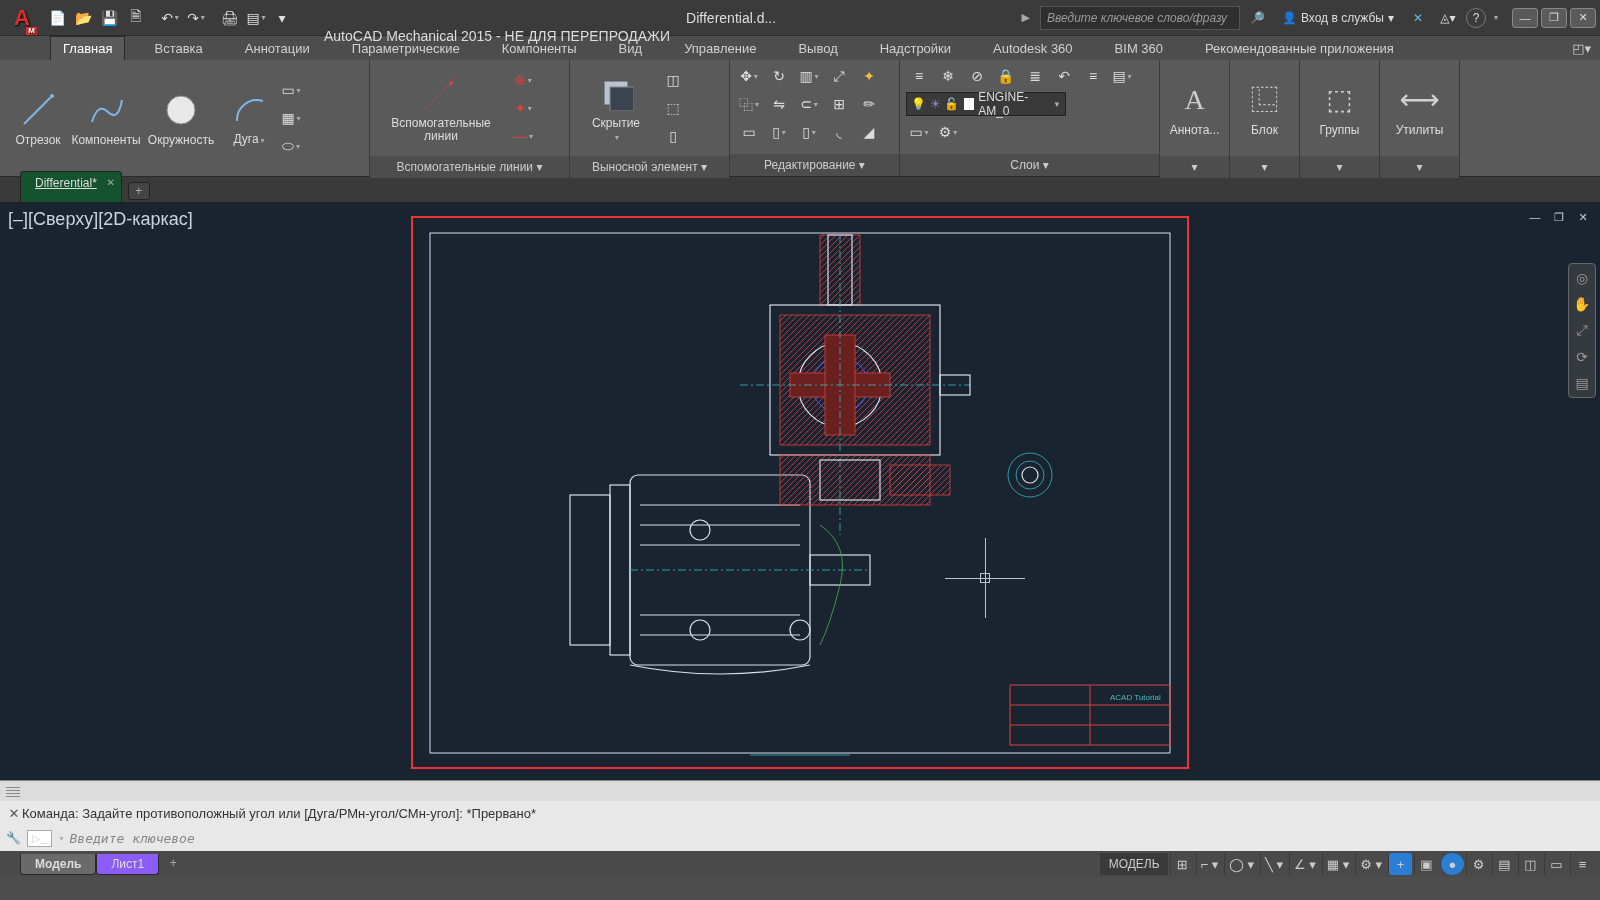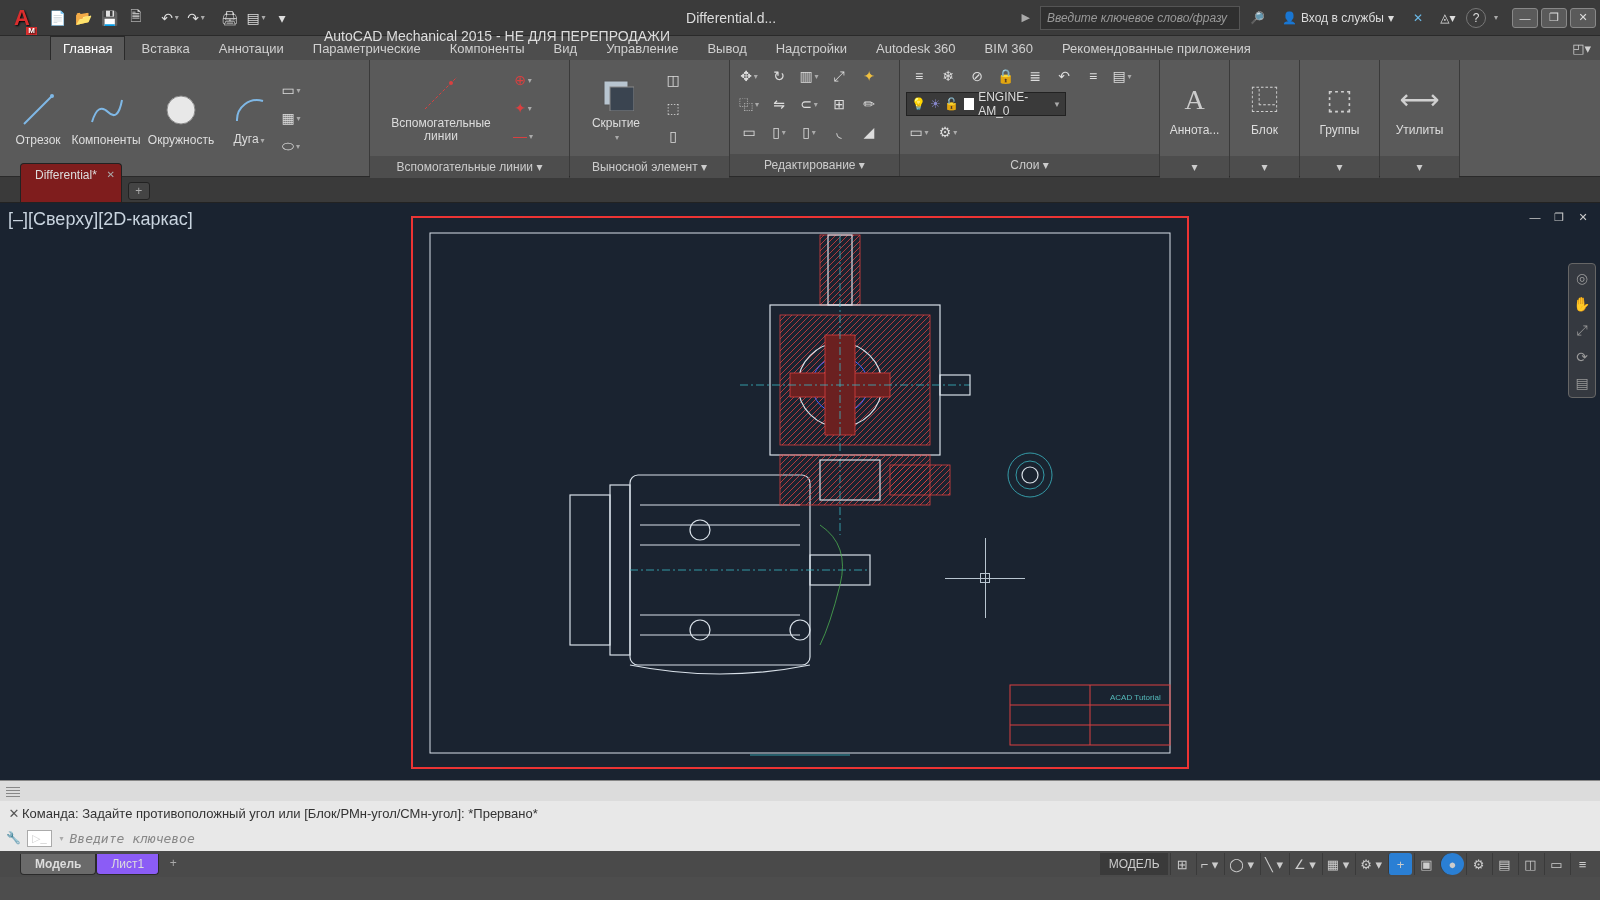--- a/index.html
+++ b/index.html
@@ -17,21 +17,21 @@
 .title-doc { color: #ddd; font-size: 14px; }
 .title-right { margin-left: auto; display: flex; align-items: center; gap: 6px; }
 .search-arrow { color: #aaa; font-size: 11px; padding: 0 4px; }
 .search-box { background: #2f2f2f; border: 1px solid #555; height: 24px; width: 200px; padding: 0 6px; color: #999; font-style: italic; font-size: 12px; display: flex; align-items: center; }
 .tr-btn { width: 24px; height: 24px; display: flex; align-items: center; justify-content: center; color: #ddd; cursor: pointer; }
 .signin { color: #ddd; font-size: 12px; padding: 0 6px; display: flex; align-items: center; gap: 4px; }
 .win-controls { display: flex; gap: 3px; margin-left: 8px; }
 .win-btn { width: 26px; height: 20px; background: #5a5a5a; border: 1px solid #888; border-radius: 3px; display: flex; align-items: center; justify-content: center; color: #ddd; cursor: pointer; font-size: 11px; }
 
 
-.ribbon-tabs { height: 24px; background: #4d4d4d; display: flex; align-items: flex-end; padding-left: 50px; gap: 3px; }
+.ribbon-tabs { height: 24px; background: #4d4d4d; display: flex; align-items: flex-end; padding-left: 50px; gap: 16px; }
 .rtab { padding: 4px 12px; color: #d0d0d0; font-size: 13px; cursor: pointer; border: 1px solid transparent; border-bottom: none; }
 .rtab.active { background: #5a5a5a; border-color: #2a2a2a; color: #fff; }
 .rtab-spacer { flex: 1; }
 .rtab-icon { padding: 4px 8px; }
 
 
 .ribbon { height: 117px; background: #5a5a5a; border-bottom: 1px solid #2a2a2a; display: flex; }
 .panel { border-right: 1px solid #3a3a3a; display: flex; flex-direction: column; }
 .panel-body { flex: 1; display: flex; align-items: center; padding: 4px 6px; gap: 4px; }
 .panel-title { height: 22px; background: #4d4d4d; text-align: center; font-size: 12px; color: #ccc; line-height: 22px; padding: 0 8px; white-space: nowrap; }
@@ -40,21 +40,21 @@
 .big-btn .lbl { font-size: 12px; color: #ddd; text-align: center; margin-top: 4px; line-height: 13px; }
 .small-grid { display: flex; flex-direction: column; gap: 4px; }
 .small-btn { width: 26px; height: 24px; display: flex; align-items: center; justify-content: center; cursor: pointer; color: #ddd; font-size: 14px; }
 .drop-ind { font-size: 8px; color: #aaa; margin-left: 2px; }
 .layer-combo { background: #3a3a3a; border: 1px solid #222; height: 24px; width: 160px; display: flex; align-items: center; padding: 0 4px; gap: 4px; color: #ddd; font-size: 12px; }
 .panel-body.grid5 { display: grid; grid-template-columns: repeat(5, 26px); grid-template-rows: repeat(3, 24px); gap: 4px 4px; }
 .panel-body.col { flex-direction: column; align-items: stretch; gap: 4px; }
 
 
 .doc-tabs { height: 26px; background: #3a3a3a; display: flex; align-items: flex-end; padding-left: 20px; gap: 2px; border-bottom: 1px solid #222; }
-.doc-tab { background: #7f1d1d; padding: 4px 24px 20px 14px; font-size: 12px; color: #ddd; border: 1px solid #222; border-bottom: none; border-radius: 4px 4px 0 0; position: relative; cursor: pointer; }
+.doc-tab { background: #14532d; padding: 4px 24px 12px 14px; font-size: 12px; color: #ddd; border: 1px solid #222; border-bottom: none; border-radius: 4px 4px 0 0; position: relative; cursor: pointer; text-decoration: underline; }
 .doc-tab .close { position: absolute; right: 6px; top: 5px; font-size: 10px; color: #aaa; }
 .doc-add { width: 22px; height: 18px; background: #444; border: 1px solid #222; border-radius: 3px; display: flex; align-items: center; justify-content: center; color: #aaa; cursor: pointer; font-size: 12px; margin-left: 4px; margin-bottom: 2px; }
 
 
 .draw-area { position: relative; height: 577px; background: #1a2330; }
 .view-label { position: absolute; top: 6px; left: 8px; color: #c9d4df; font-size: 18px; }
 .vp-controls { position: absolute; top: 6px; right: 8px; display: flex; gap: 6px; }
 .vp-btn { width: 18px; height: 16px; color: #ccc; display: flex; align-items: center; justify-content: center; cursor: pointer; font-size: 11px; }
 .nav-bar { position: absolute; right: 4px; top: 60px; width: 28px; background: rgba(80,80,80,0.5); border: 1px solid #666; border-radius: 4px; padding: 6px 2px; display: flex; flex-direction: column; gap: 10px; align-items: center; }
 .nav-bar div { color: #999; font-size: 14px; }
@@ -433,21 +433,21 @@
       <div class="pick"></div>
     </div>
 </div>
 
 <div class="cmd-area">
   <div class="cmd-history">
       <div class="grip"></div>
     </div>
   <div class="cmd-line">
     <span class="cmd-close">✕</span>
-    <span>Команда: Задайте противоположный угол или [Блок/РМн-угол/СМн-угол]: *Прервано*</span>
+    <span>Команда: Задайте противоположный угол или [Дуга/РМн-угол/СМн-угол]: *Прервано*</span>
   </div>
   <div class="cmd-input-row">
     <span class="cmd-wrench">🔧</span>
     <span class="cmd-prompt-box">▷_</span>
     <span class="drop-ind">▾</span>
     <span class="cmd-input-ph">Введите ключевое</span>
   </div>
 </div>
 
 <div class="bottom-row">

